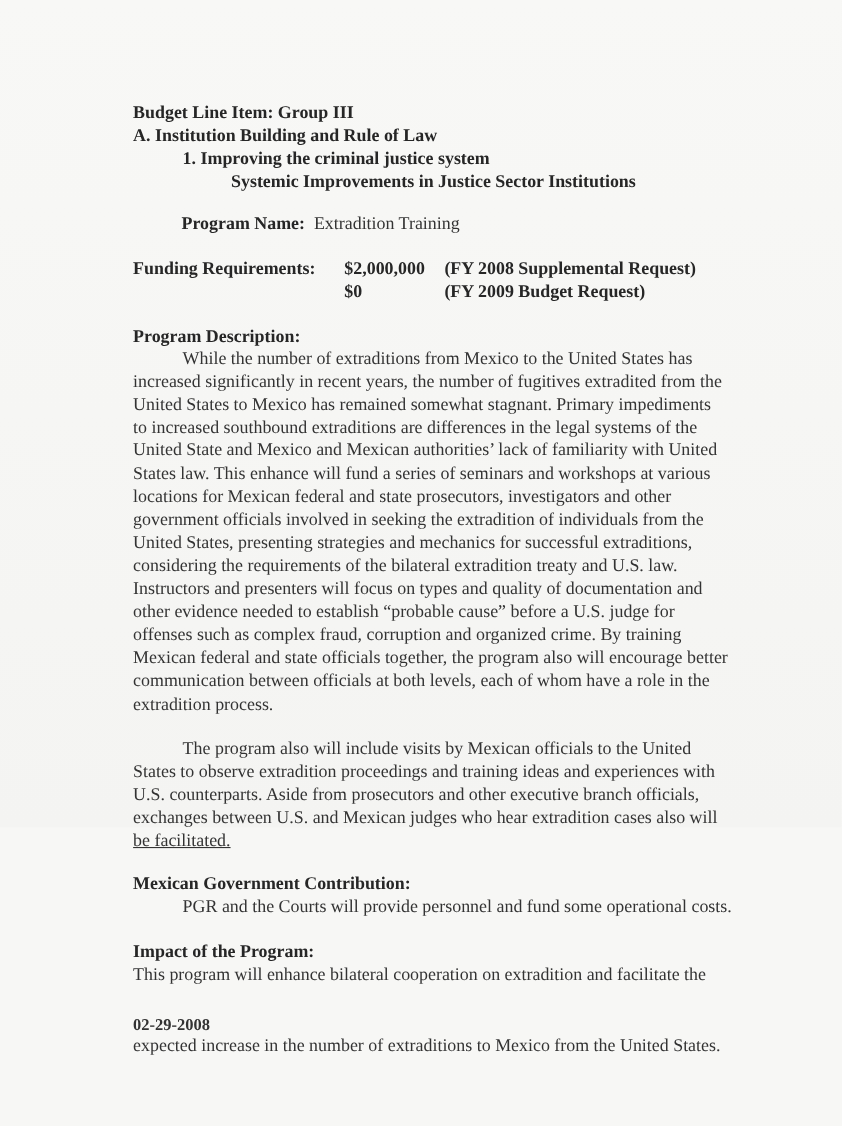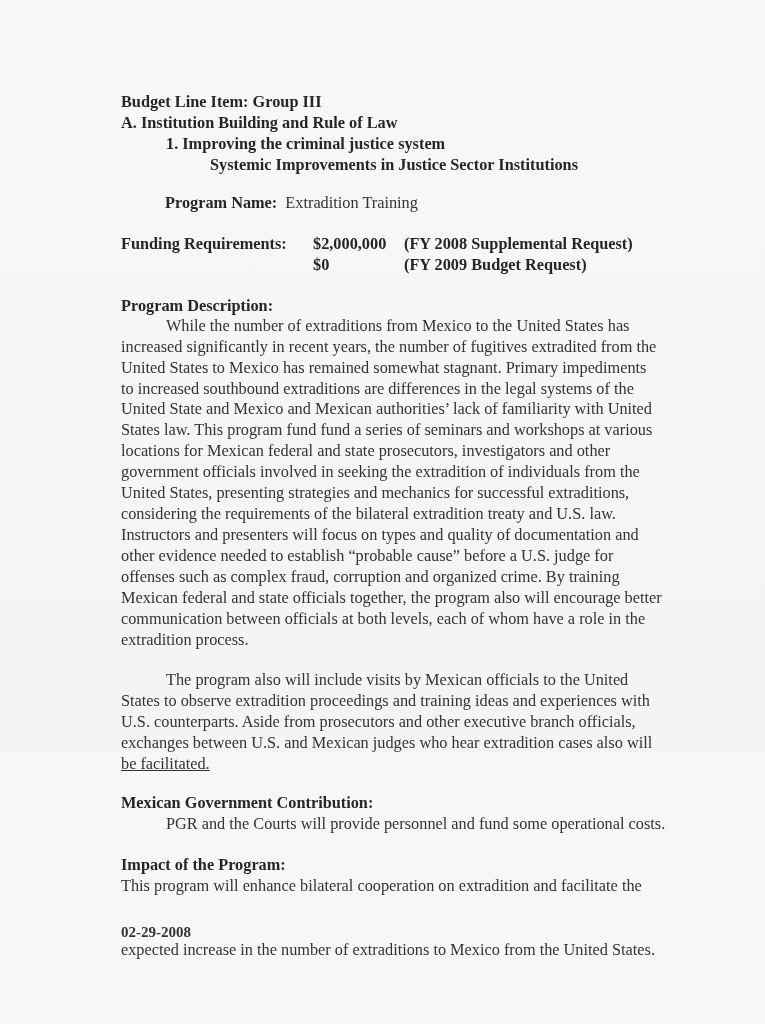--- a/index.html
+++ b/index.html
@@ -45,21 +45,21 @@
   <div class="line b" style="left:404px; top:234px;">(FY 2008 Supplemental Request)</div>
   <div class="line b" style="left:313px; top:255px;">$0</div>
   <div class="line b" style="left:404px; top:255px;">(FY 2009 Budget Request)</div>
 
   <div class="line b" style="left:121px; top:296px;">Program Description:</div>
   <div class="line r" style="left:166px; top:316px;">While the number of extraditions from Mexico to the United States has</div>
   <div class="line r" style="left:121px; top:337px;font-family:Liberation Serif, serif;">increased significantly in recent years, the number of fugitives extradited from the</div>
   <div class="line r" style="left:121px; top:358px;">United States to Mexico has remained somewhat stagnant.  Primary impediments</div>
   <div class="line r" style="left:121px; top:379px;">to increased southbound extraditions are differences in the legal systems of the</div>
   <div class="line r" style="left:121px; top:399px;">United State and Mexico and Mexican authorities’ lack of familiarity with United</div>
-  <div class="line r" style="left:121px; top:420px;">States law.  This program fund fund a series of seminars and workshops at various</div>
+  <div class="line r" style="left:121px; top:420px;">States law.  This enhance will fund a series of seminars and workshops at various</div>
   <div class="line r" style="left:121px; top:441px;">locations for Mexican federal and state prosecutors, investigators and other</div>
   <div class="line r" style="left:121px; top:462px;">government officials involved in seeking the extradition of individuals from the</div>
   <div class="line r" style="left:121px; top:483px;">United States, presenting strategies and mechanics for successful extraditions,</div>
   <div class="line r" style="left:121px; top:504px;">considering the requirements of the bilateral extradition treaty and U.S. law.</div>
   <div class="line r" style="left:121px; top:525px;">Instructors and presenters will focus on types and quality of documentation and</div>
   <div class="line r" style="left:121px; top:546px;">other evidence needed to establish “probable cause” before a U.S. judge for</div>
   <div class="line r" style="left:121px; top:567px;">offenses such as complex fraud, corruption and organized crime.  By training</div>
   <div class="line r" style="left:121px; top:588px;">Mexican federal and state officials together, the program also will encourage better</div>
   <div class="line r" style="left:121px; top:609px;">communication between officials at both levels, each of whom have a role in the</div>
   <div class="line r" style="left:121px; top:630px;">extradition process.</div>

